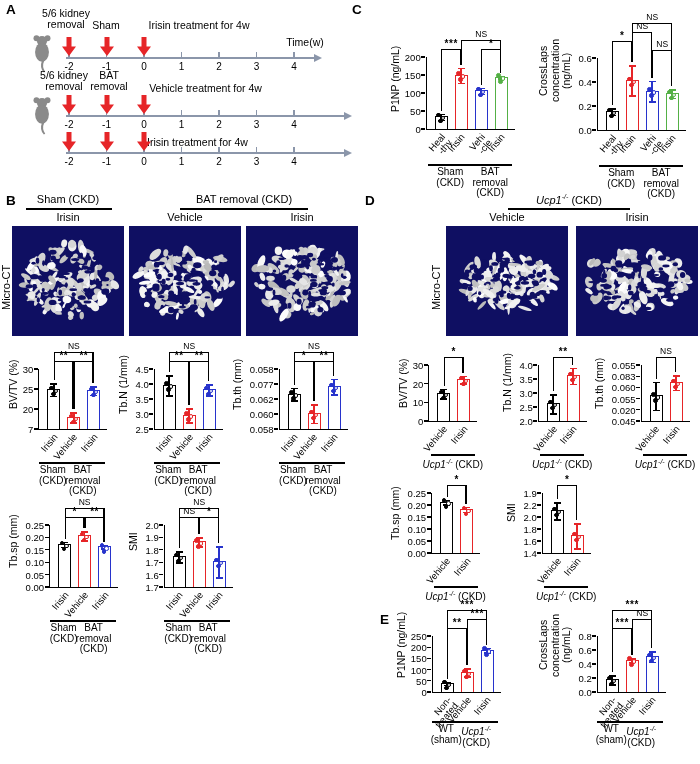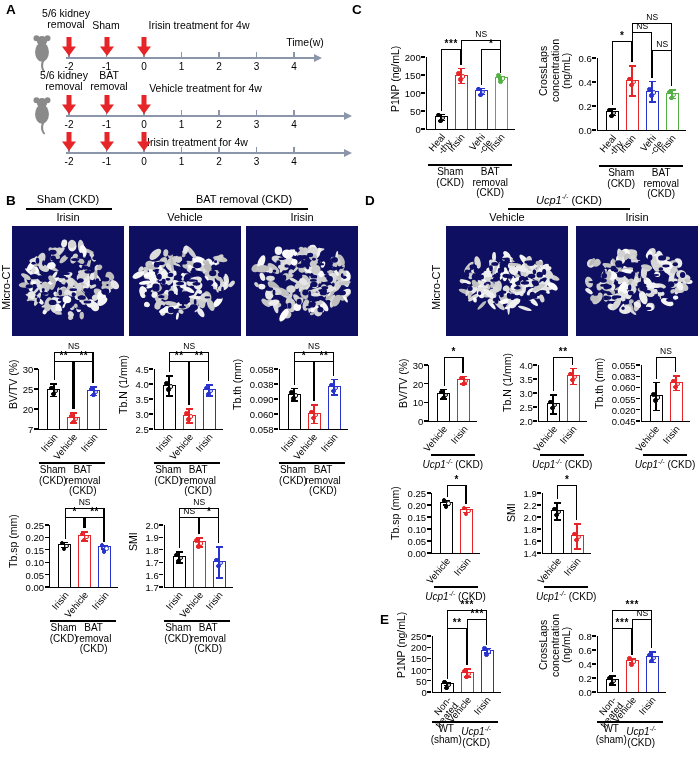--- a/index.html
+++ b/index.html
@@ -1038,23 +1038,23 @@
     </div>
   <div class="chart" style="left:232px;top:340px">
       <div class="ylab" style="height: 89px;">Tb.th (mm)</div>
       <div class="pcol" style="width: 69px; margin-left: 35px;">
         <div class="plot" style="height: 60px; margin-top: 29px;">
           <div class="tickm" style="top: 59.4px;"></div>
           <div class="tickl" style="top: 60px;">0.058</div>
           <div class="tickm" style="top: 44.4px;"></div>
           <div class="tickl" style="top: 45px;">0.060</div>
           <div class="tickm" style="top: 29.4px;"></div>
-          <div class="tickl" style="top: 30px;">0.090</div>
+          <div class="tickl" style="top: 30px;">0.062</div>
           <div class="tickm" style="top: 14.4px;"></div>
-          <div class="tickl" style="top: 15px;">0.038</div>
+          <div class="tickl" style="top: 15px;">0.077</div>
           <div class="tickm" style="top: -0.6px;"></div>
           <div class="tickl" style="top: 0px;">0.058</div>
           <div class="bar" style="left: 8px; width: 13px; height: 35.5px; border-color: rgb(0, 0, 0);"></div>
           <div class="wl" style="left: 13.75px; top: 18.75px; height: 13.5px; background: rgb(0, 0, 0);"></div>
           <div class="wc" style="left: 11px; top: 18.75px; background: rgb(0, 0, 0);"></div>
           <div class="wc" style="left: 11px; top: 31.25px; background: rgb(0, 0, 0);"></div>
           <div class="dot" style="left: 9.75px; top: 21.25px; border-color: rgb(0, 0, 0); background: rgb(0, 0, 0);"></div>
           <div class="dot" style="left: 14.25px; top: 24.25px; border-color: rgb(0, 0, 0); background: rgb(255, 255, 255);"></div>
           <div class="dot" style="left: 11.75px; top: 27.25px; border-color: rgb(0, 0, 0); background: rgb(0, 0, 0);"></div>
           <div class="bar" style="left: 28px; width: 13px; height: 16px; border-color: rgb(230, 37, 40);"></div>

